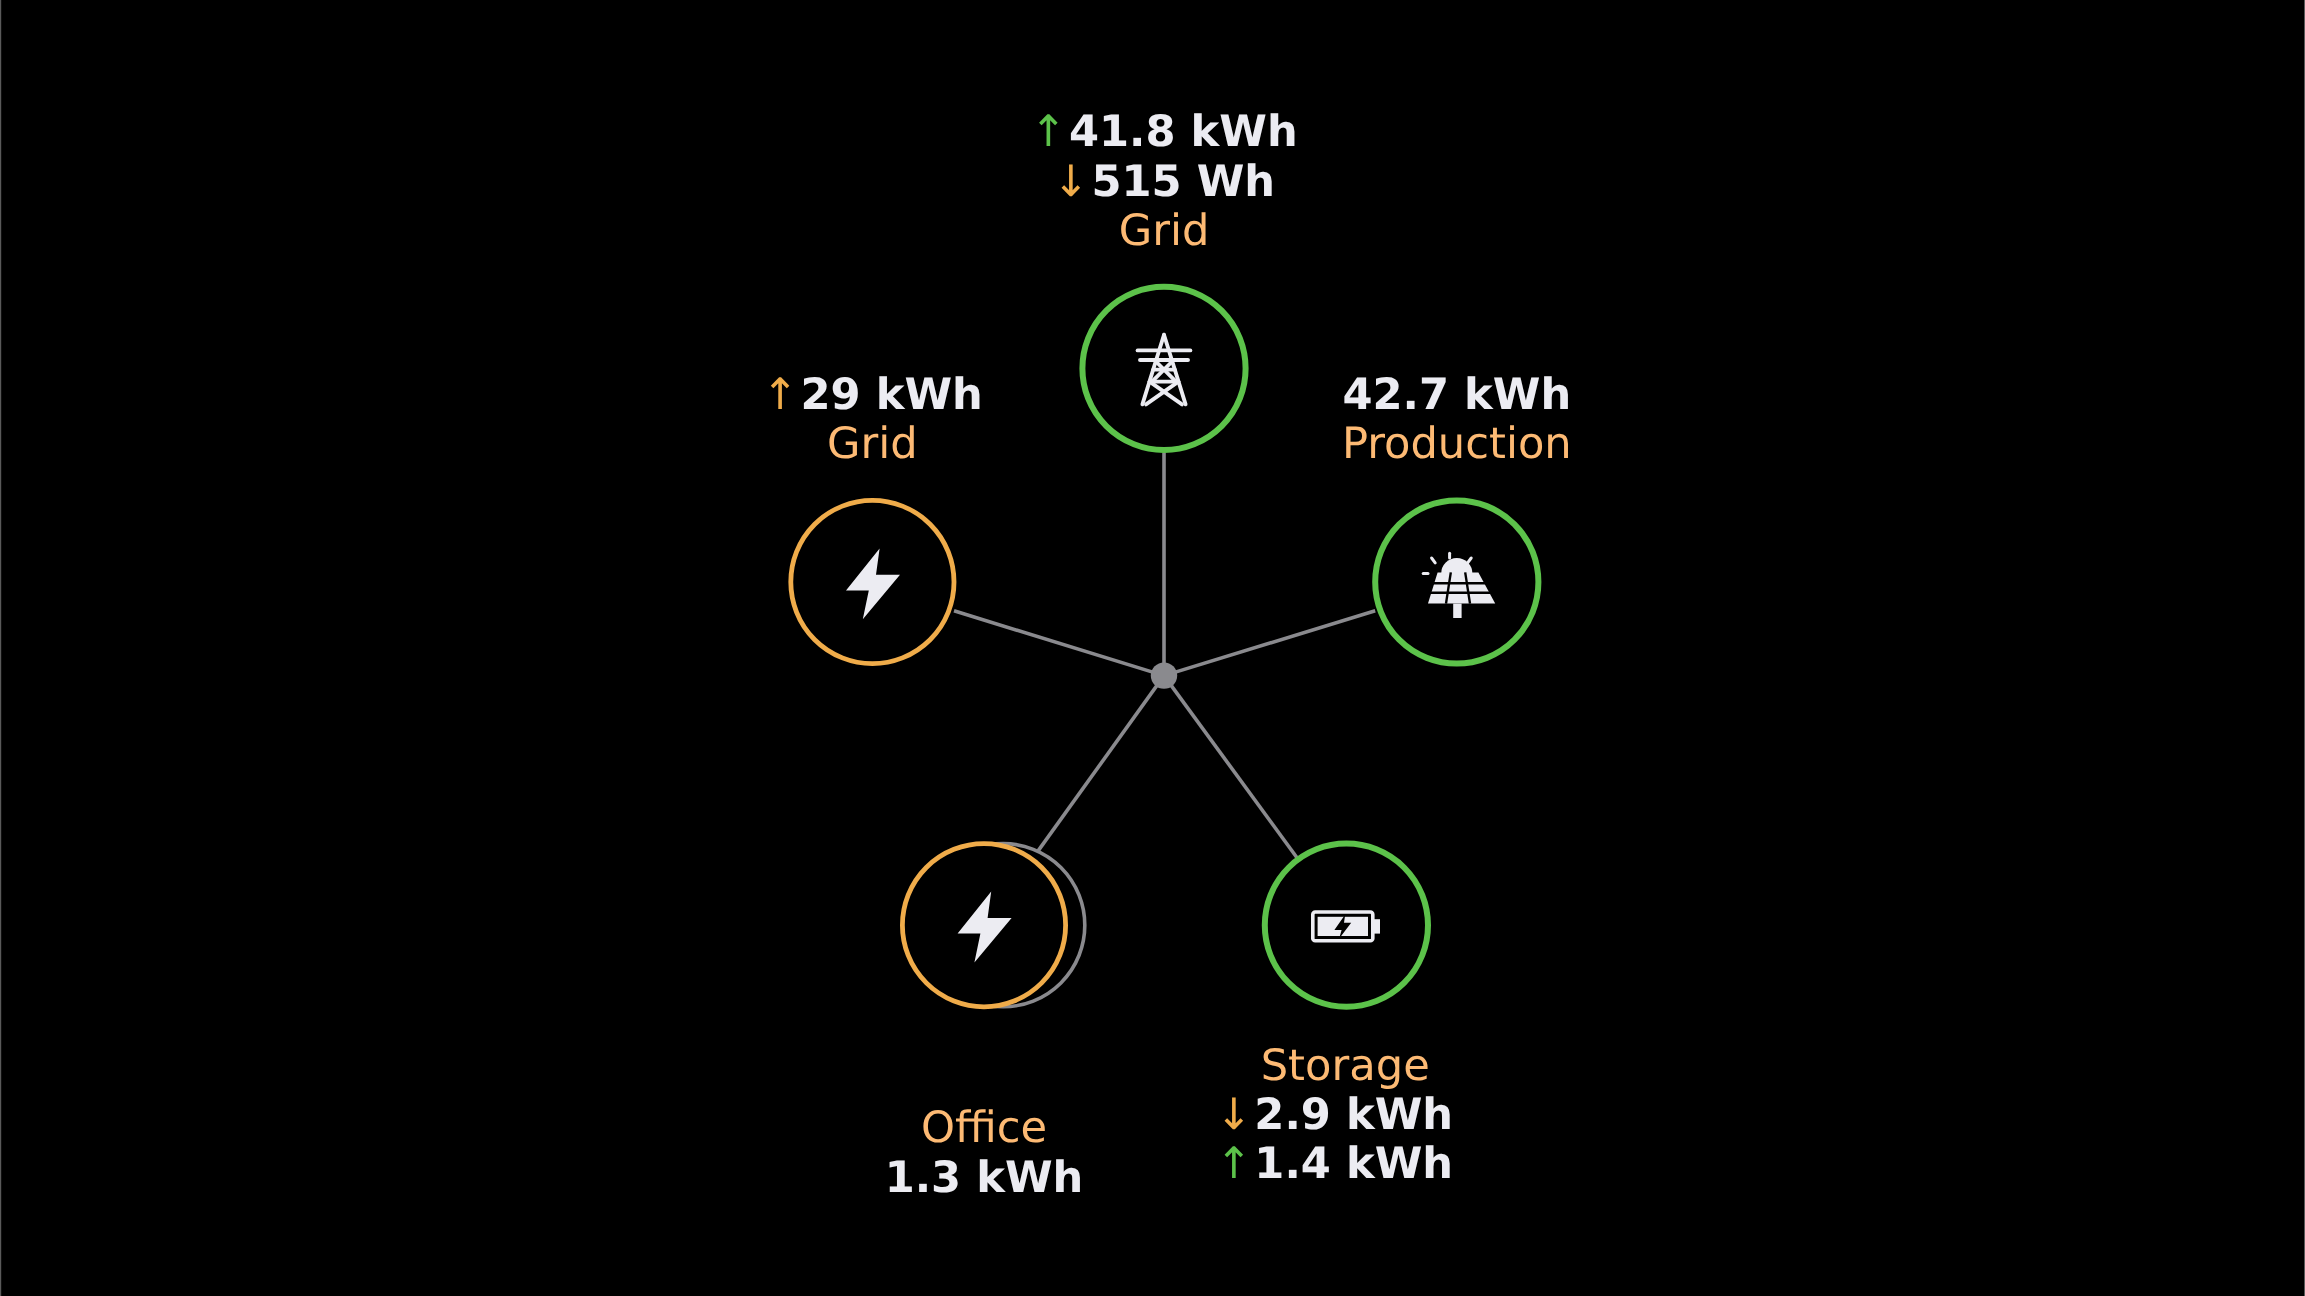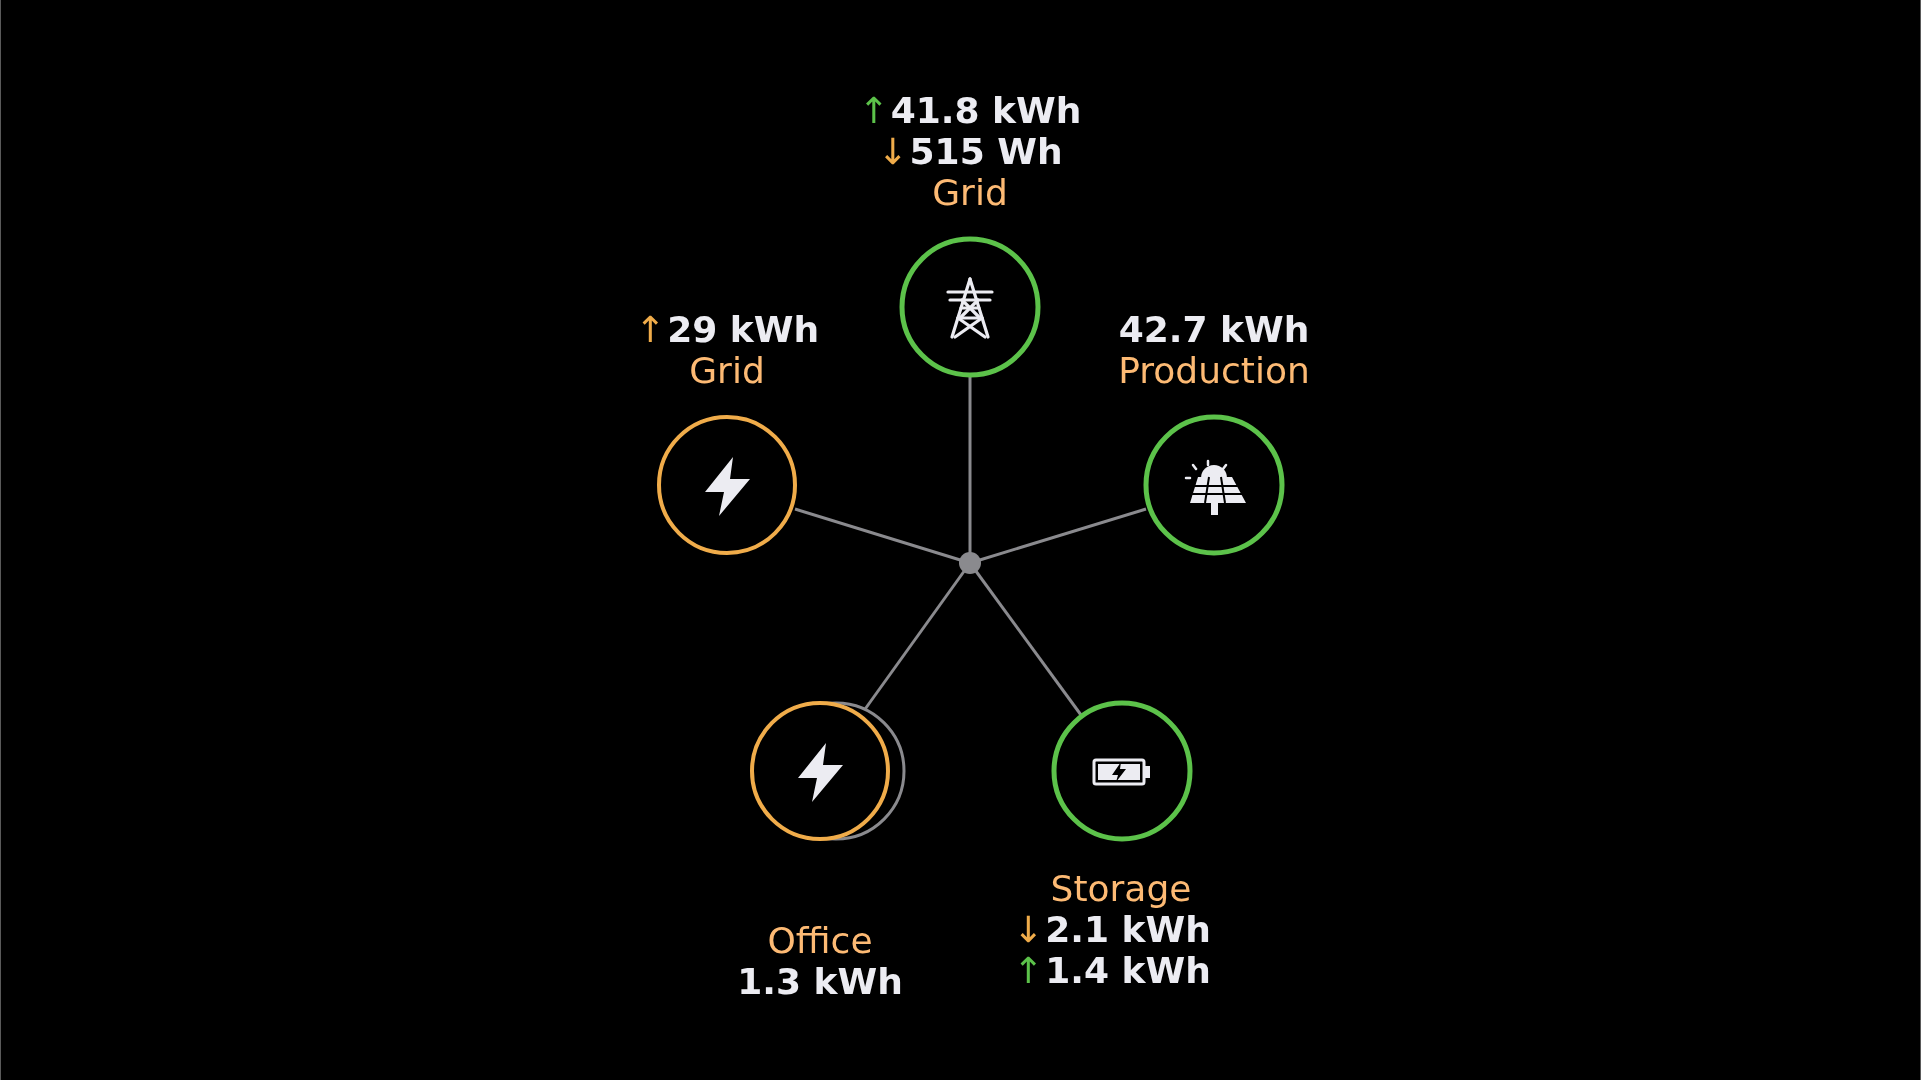--- a/index.html
+++ b/index.html
@@ -159,18 +159,18 @@
 </div>
 
 <div class="label-block" style="left:820px; top:920px;">
   <span class="line name">Office</span>
   <span class="line value">1.3 kWh</span>
 </div>
 
 <div class="label-block" style="left:1112px; top:868px;">
   <span class="line name" style="padding-left:18px;">Storage</span>
   <span class="line value">
-    <span class="arrow down">↓</span><span>2.1 kWh</span>
+    <span class="arrow down">↓</span><span>2.9 kWh</span>
   </span>
   <span class="line value">
     <span class="arrow up">↑</span><span>1.4 kWh</span>
   </span>
 </div>
 
 </body></html>

